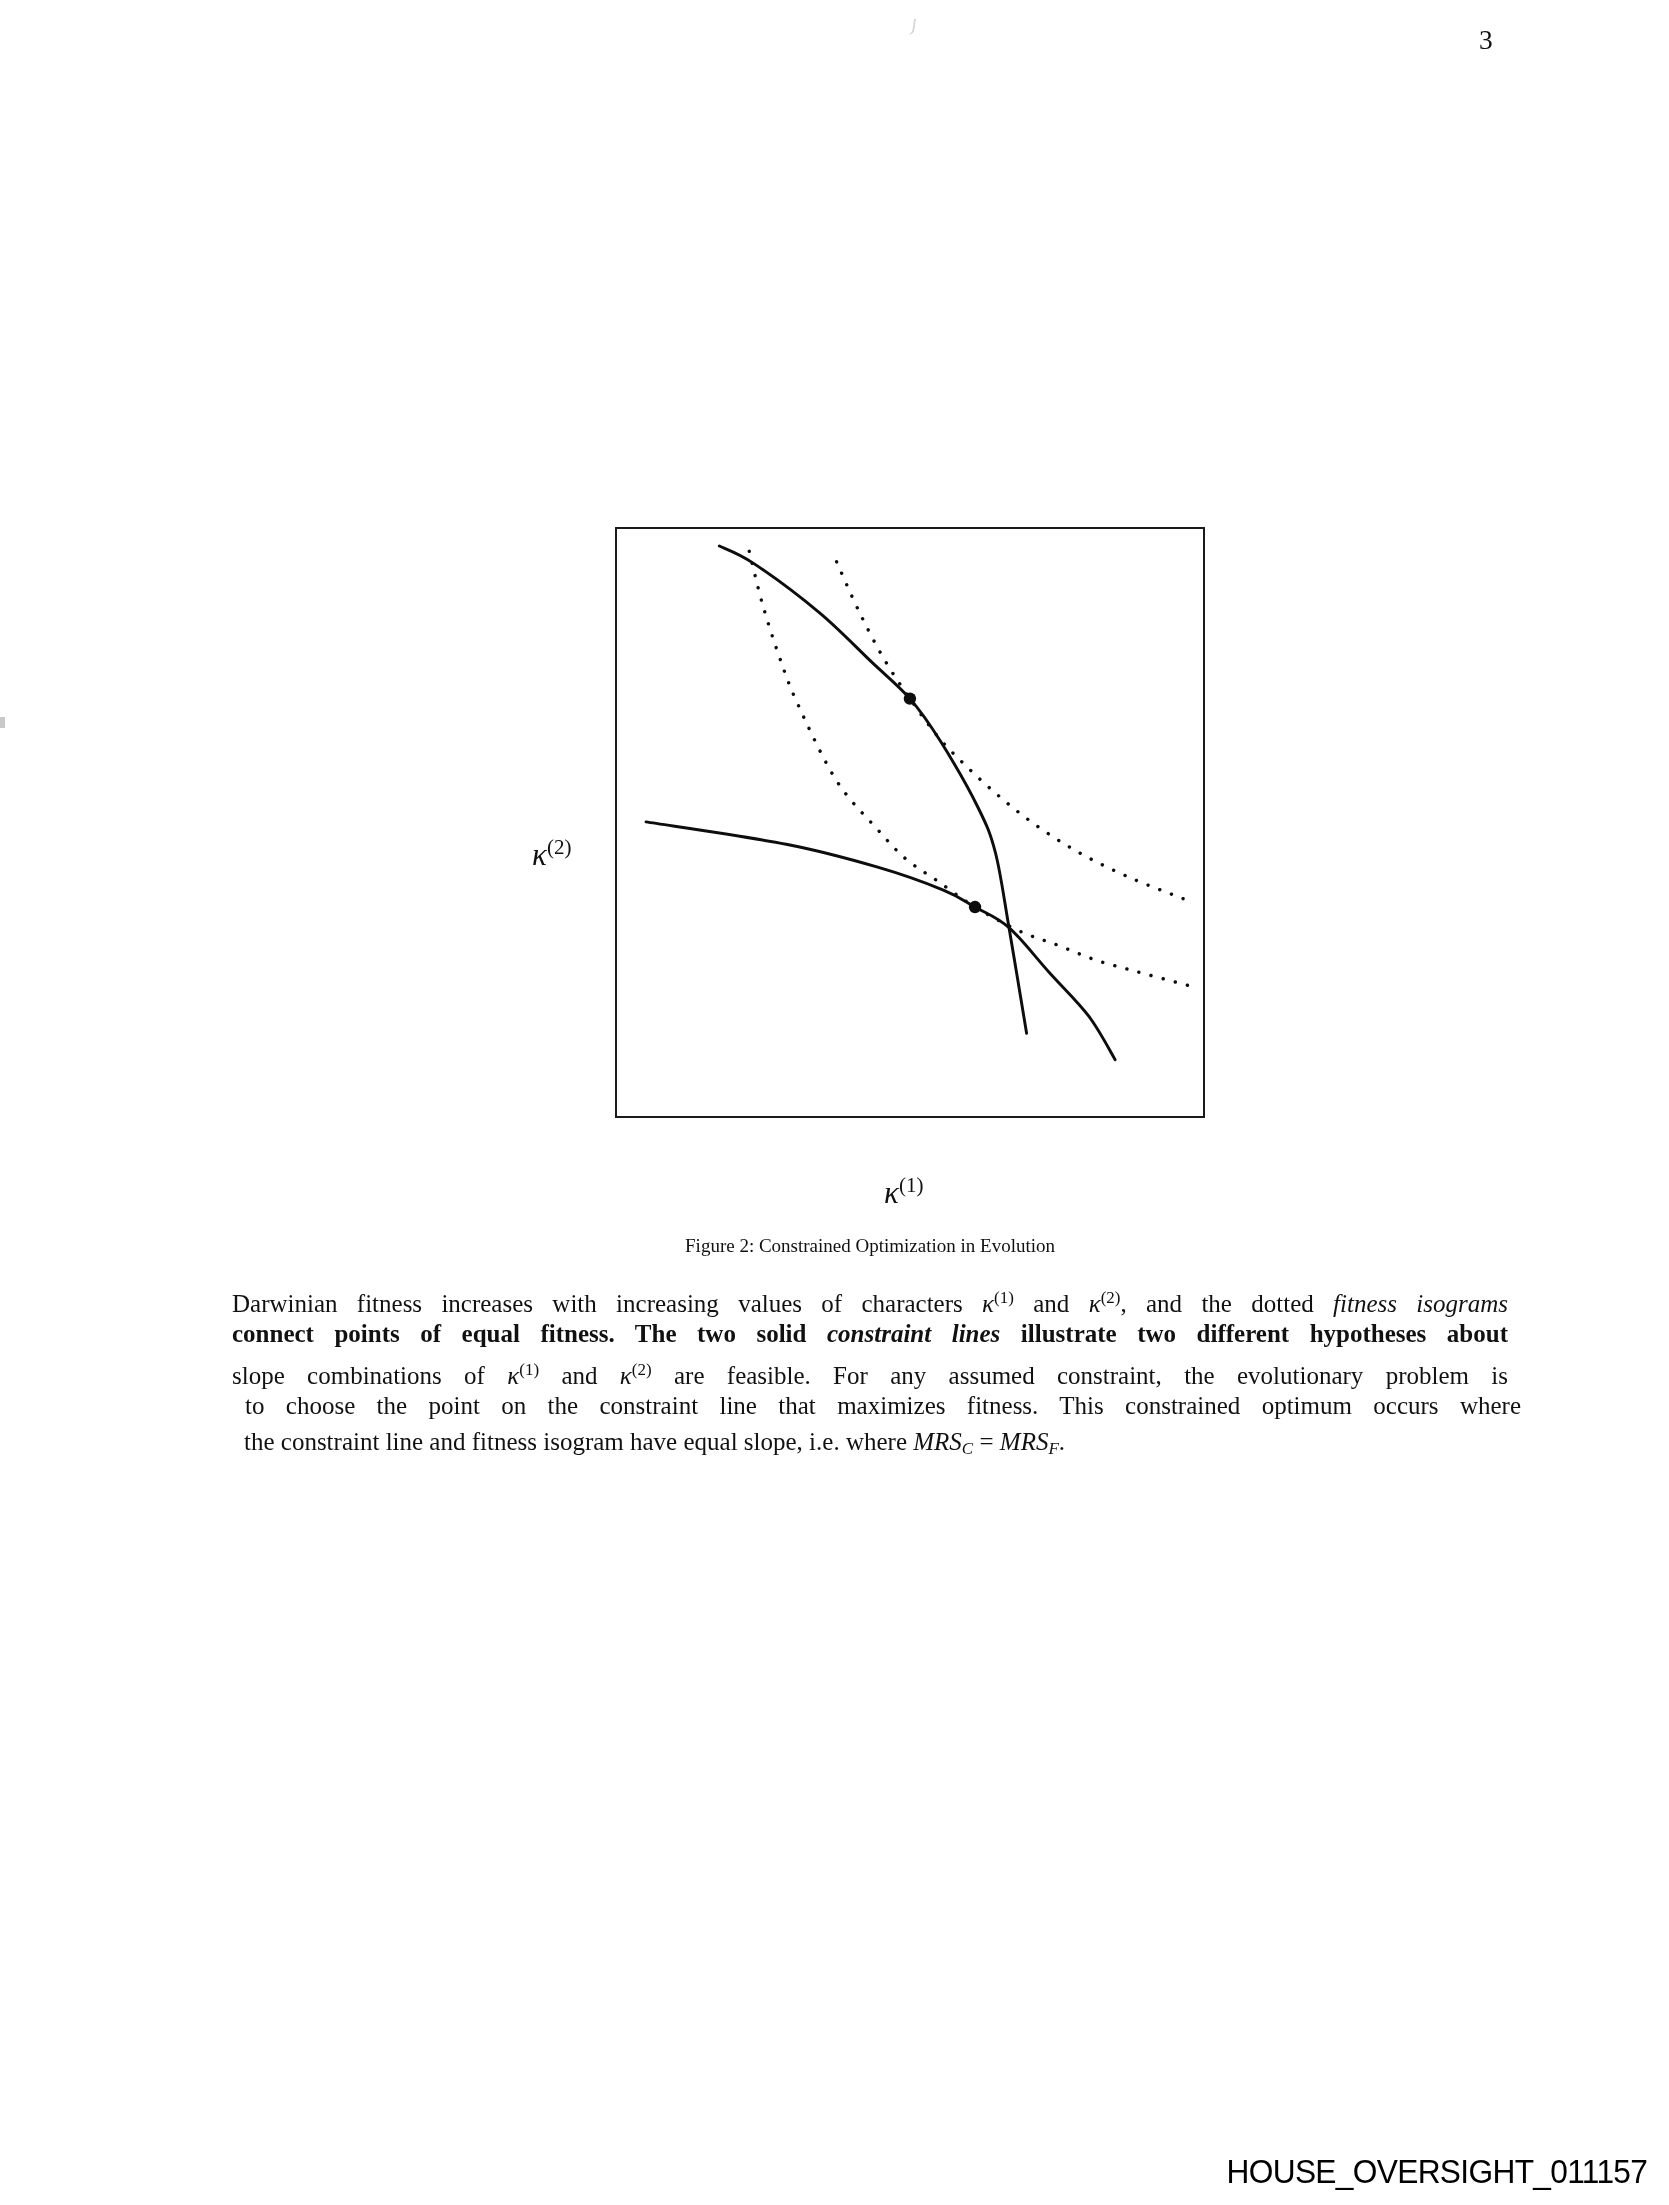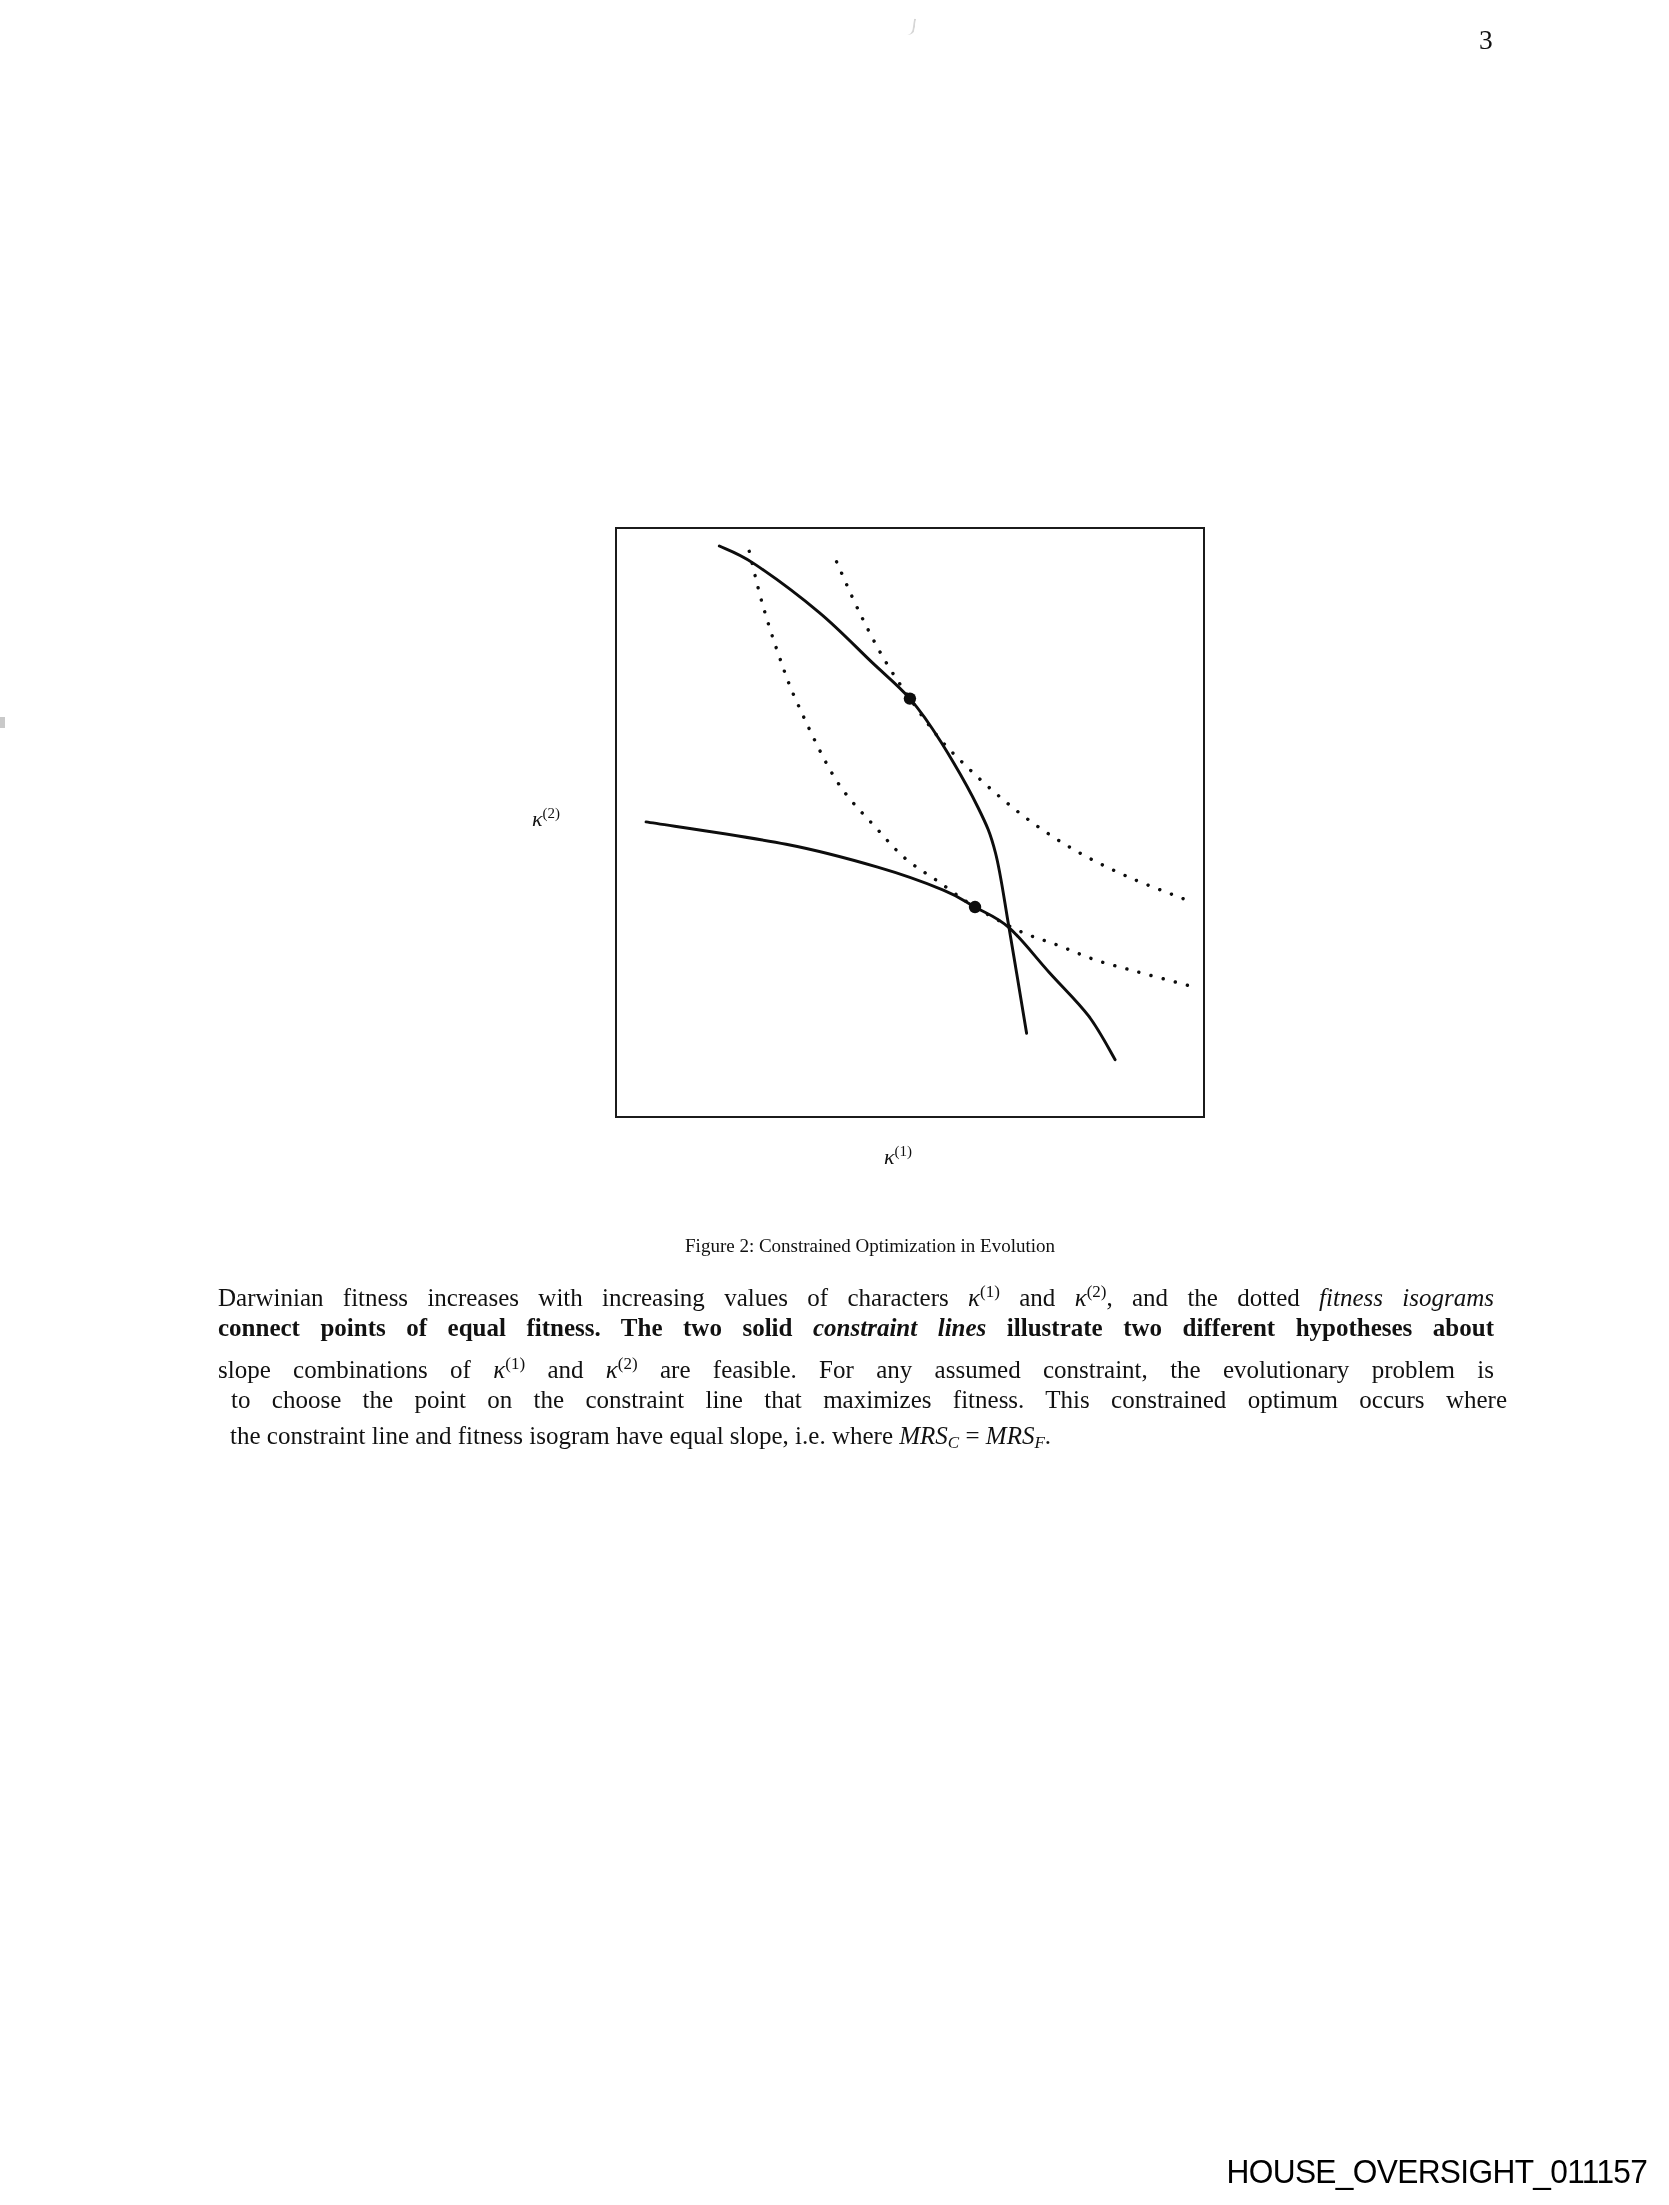--- a/index.html
+++ b/index.html
@@ -13,31 +13,31 @@
   .scan-curl { left:905px; top:18.3px; width:7.9px; height:17px;
     border-right:2px solid #d6d6d6; border-radius:0 0 6.5px 0; transform:rotate(8deg); }
   .scan-tick { left:0; top:717px; width:4.6px; height:10.5px; background:#c9c9c9; }
 
   .figure-box {
     left:615px; top:527px; width:590px; height:591px;
     border:2px solid #1b1b1b; box-sizing:border-box; background:#fff;
   }
   .figure-box svg { display:block; width:587px; height:587px; }
 
-  .axis-label { font-size:22px; font-style:italic; }
+  .axis-label { font-size:31px; font-style:italic;margin-top:30px; }
   .axis-label .sup { font-style:normal; }
   .ylab { left:532px; top:805px; }
   .xlab { left:884px; top:1143px; }
 
   .caption {
     left:232px; top:1235px; width:1276px; text-align:center; font-size:19px;
   }
 
   .para-line {
-    left:218px; width:1276px; height:36px; line-height:36px; font-size:25px;
+    left:232px; width:1276px; height:36px; line-height:48px; font-size:25px;
     text-align:justify; text-align-last:justify; white-space:normal;
   }
   .para-line.last { text-align-last:left;margin-left:12px; }
   .l1 { top:1274px; } .l2 { top:1310px;font-weight:bold; } .l3 { top:1346px; }
   .l4 { top:1382px;margin-left:13px; } .l5 { top:1418px; }
 
   .it { font-style:italic; }
   .sup { font-size:0.68em; vertical-align:0.52em; letter-spacing:0; }
   .sub { font-size:0.68em; vertical-align:-0.22em; }
 

